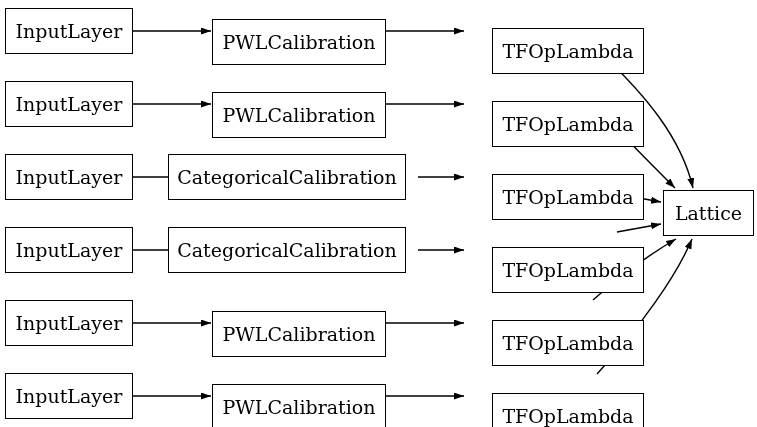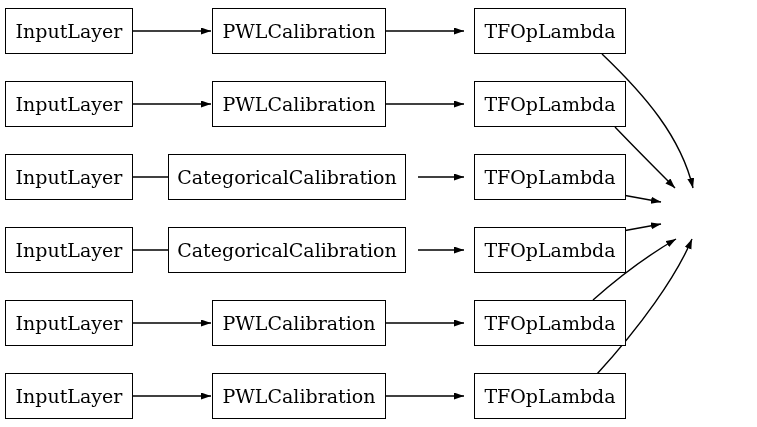--- a/index.html
+++ b/index.html
@@ -39,23 +39,23 @@
     color: var(--node-text);
     font-size: 19px;
     line-height: 1;
     display: flex;
     align-items: center;
     justify-content: center;
     white-space: nowrap;
   }
   
   .col-input  { left: 5px;   width: 128px; height: 46px; }
-  .col-pwl    { left: 212px; width: 174px; height: 46px; }
+  .col-pwl    { left: 212px; width: 174px; height: 46px; margin-top: 11px; }
   .col-cat    { left: 168px; width: 238px; height: 46px; }
-  .col-lambda { left: 474px; width: 152px; height: 46px; }
+  .col-lambda { left: 492px; width: 152px; height: 46px; margin-top: 20px; }
   .node-lattice { left: 663px; top: 190px; width: 91px; height: 46px; }
   
   .r0 { top: 8px; }
   .r1 { top: 81px; }
   .r2 { top: 154px; }
   .r3 { top: 227px; }
   .r4 { top: 300px; }
   .r5 { top: 373px; }
 </style>
 </head>
@@ -113,14 +113,15 @@
   <div class="node col-lambda r3">TFOpLambda</div>
 
   <div class="node col-input r4">InputLayer</div>
   <div class="node col-pwl r4">PWLCalibration</div>
   <div class="node col-lambda r4">TFOpLambda</div>
 
   <div class="node col-input r5">InputLayer</div>
   <div class="node col-pwl r5">PWLCalibration</div>
   <div class="node col-lambda r5">TFOpLambda</div>
 
+  <div class="node node-lattice">Lattice</div>
 
 </div>
 
 </body></html>

